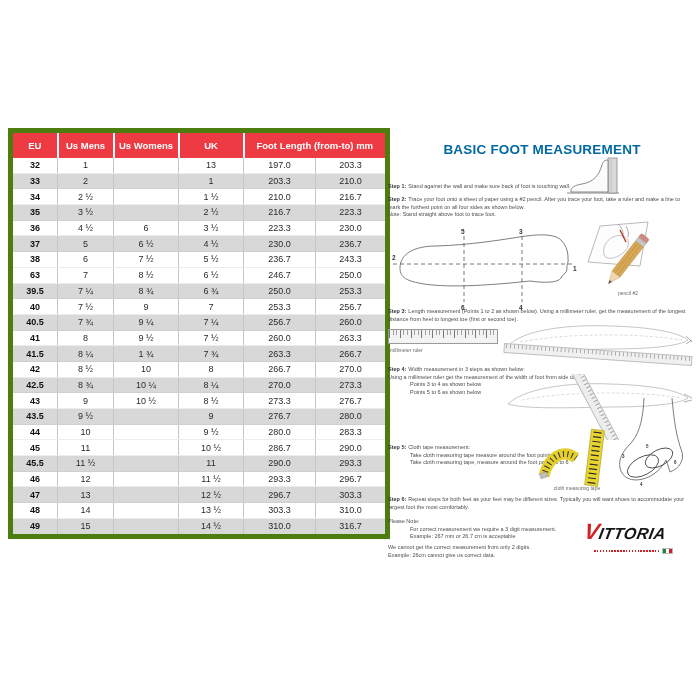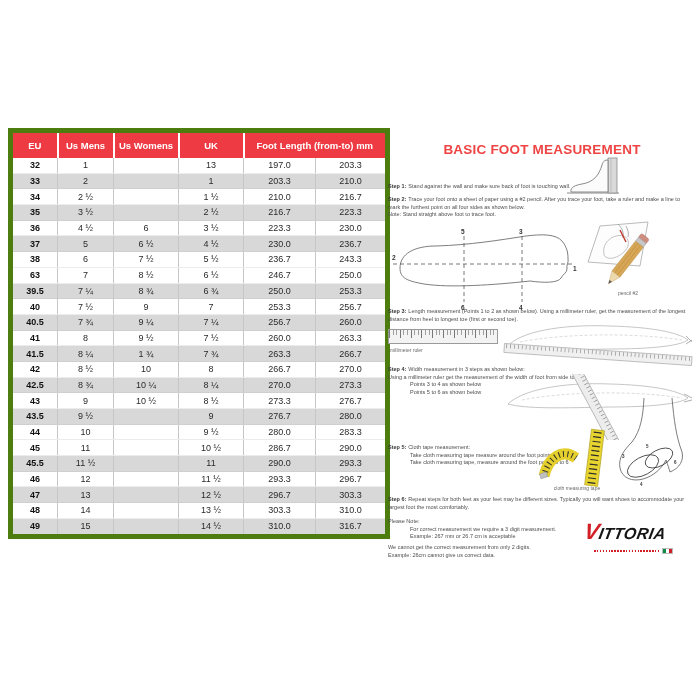--- a/index.html
+++ b/index.html
@@ -30,21 +30,21 @@
 
   
   .rp{
     position:absolute;left:388px;top:140px;width:308px;height:436px;
     font-size:5.5px;line-height:7.5px;color:#4d4e50;
   }
   .rp .blk{position:absolute;}
   .rp b{color:#3a3a3c;margin-right:2px;}
   .rp-title{
     position:absolute;top:2px;left:0;right:0;text-align:center;
-    font-size:13.5px;font-weight:bold;color:#ef4444;letter-spacing:.2px;line-height:16px;
+    font-size:13.5px;font-weight:bold;color:#0369a1;letter-spacing:.2px;line-height:16px;
   }
   .nowrap{white-space:nowrap;}
   .ind{padding-left:22px;}
   .tiny-label{font-size:5px;color:#6a6a6a;}
   .center{text-align:center;}
 
   
   .mm-ruler{
     width:108px;height:13px;border:1px solid #9a9a9a;background-color:#f3f3f3;
     background-image:

